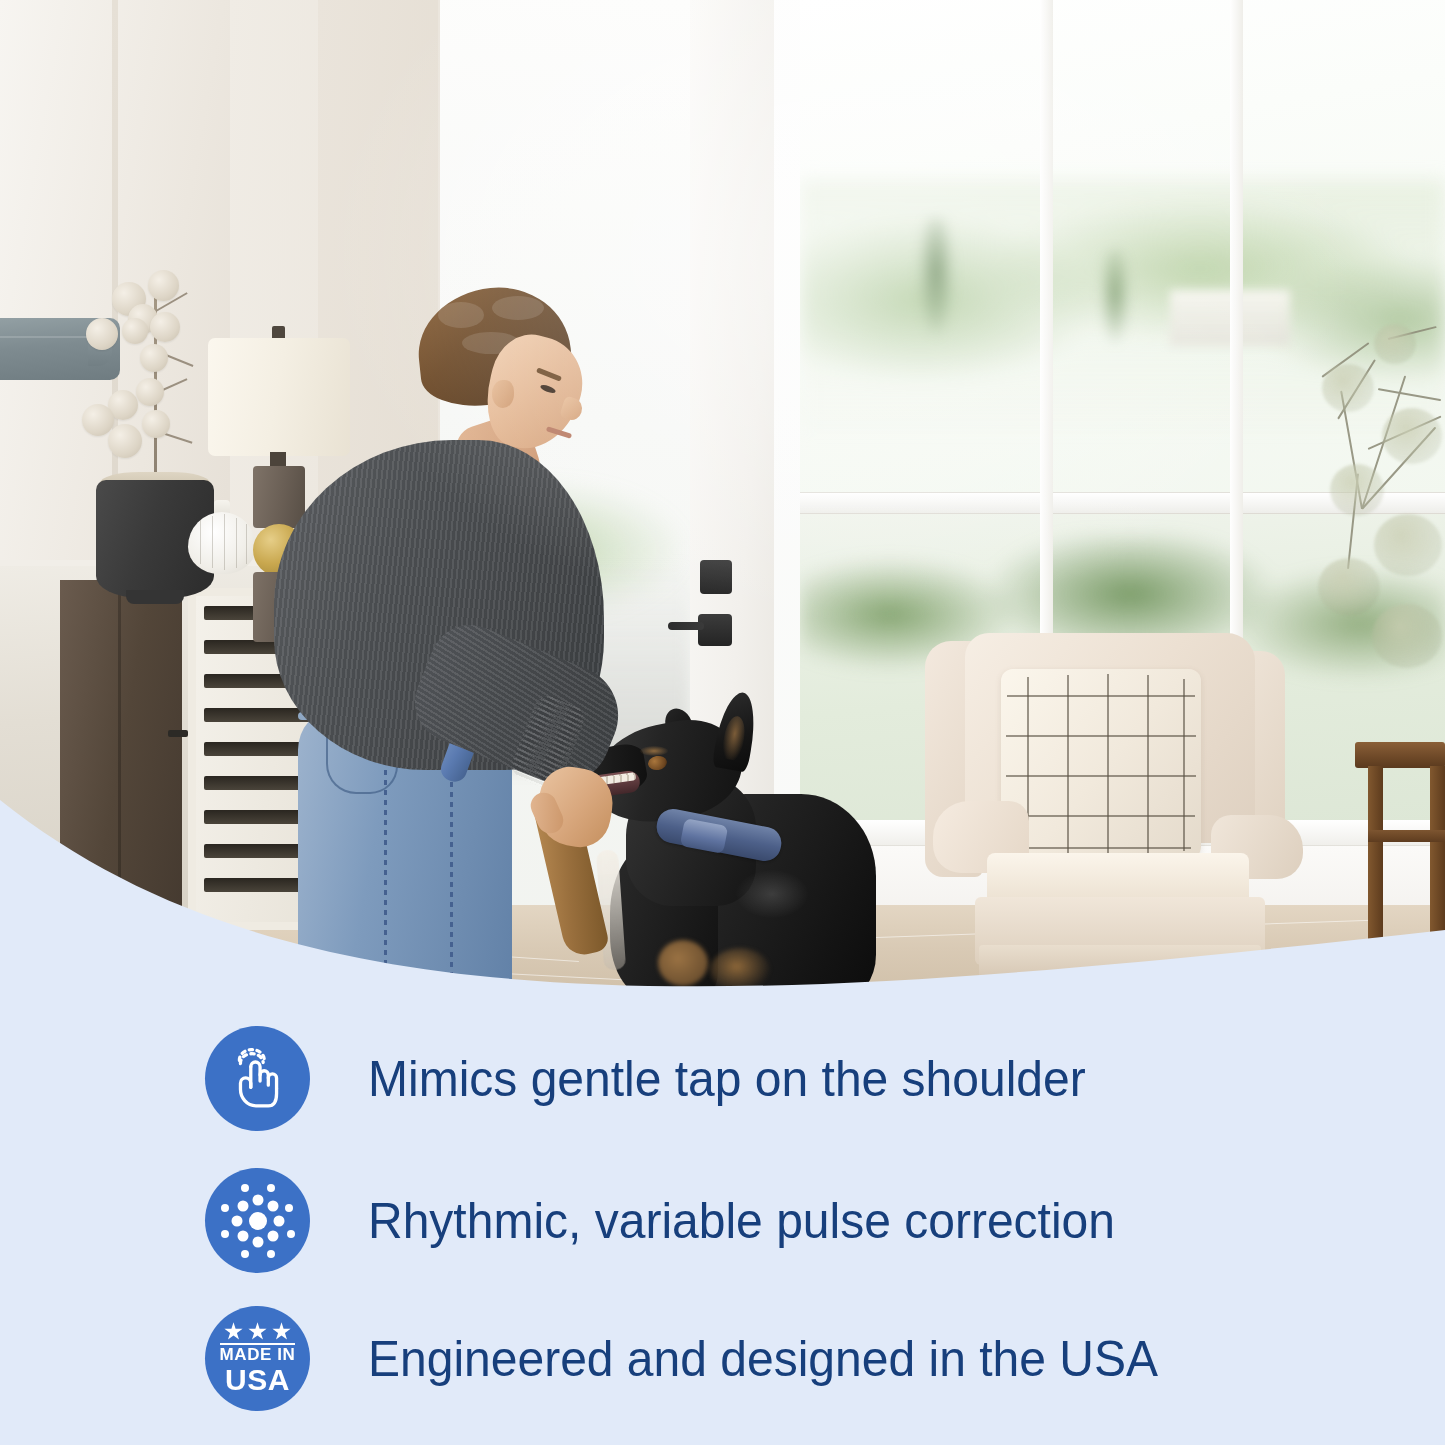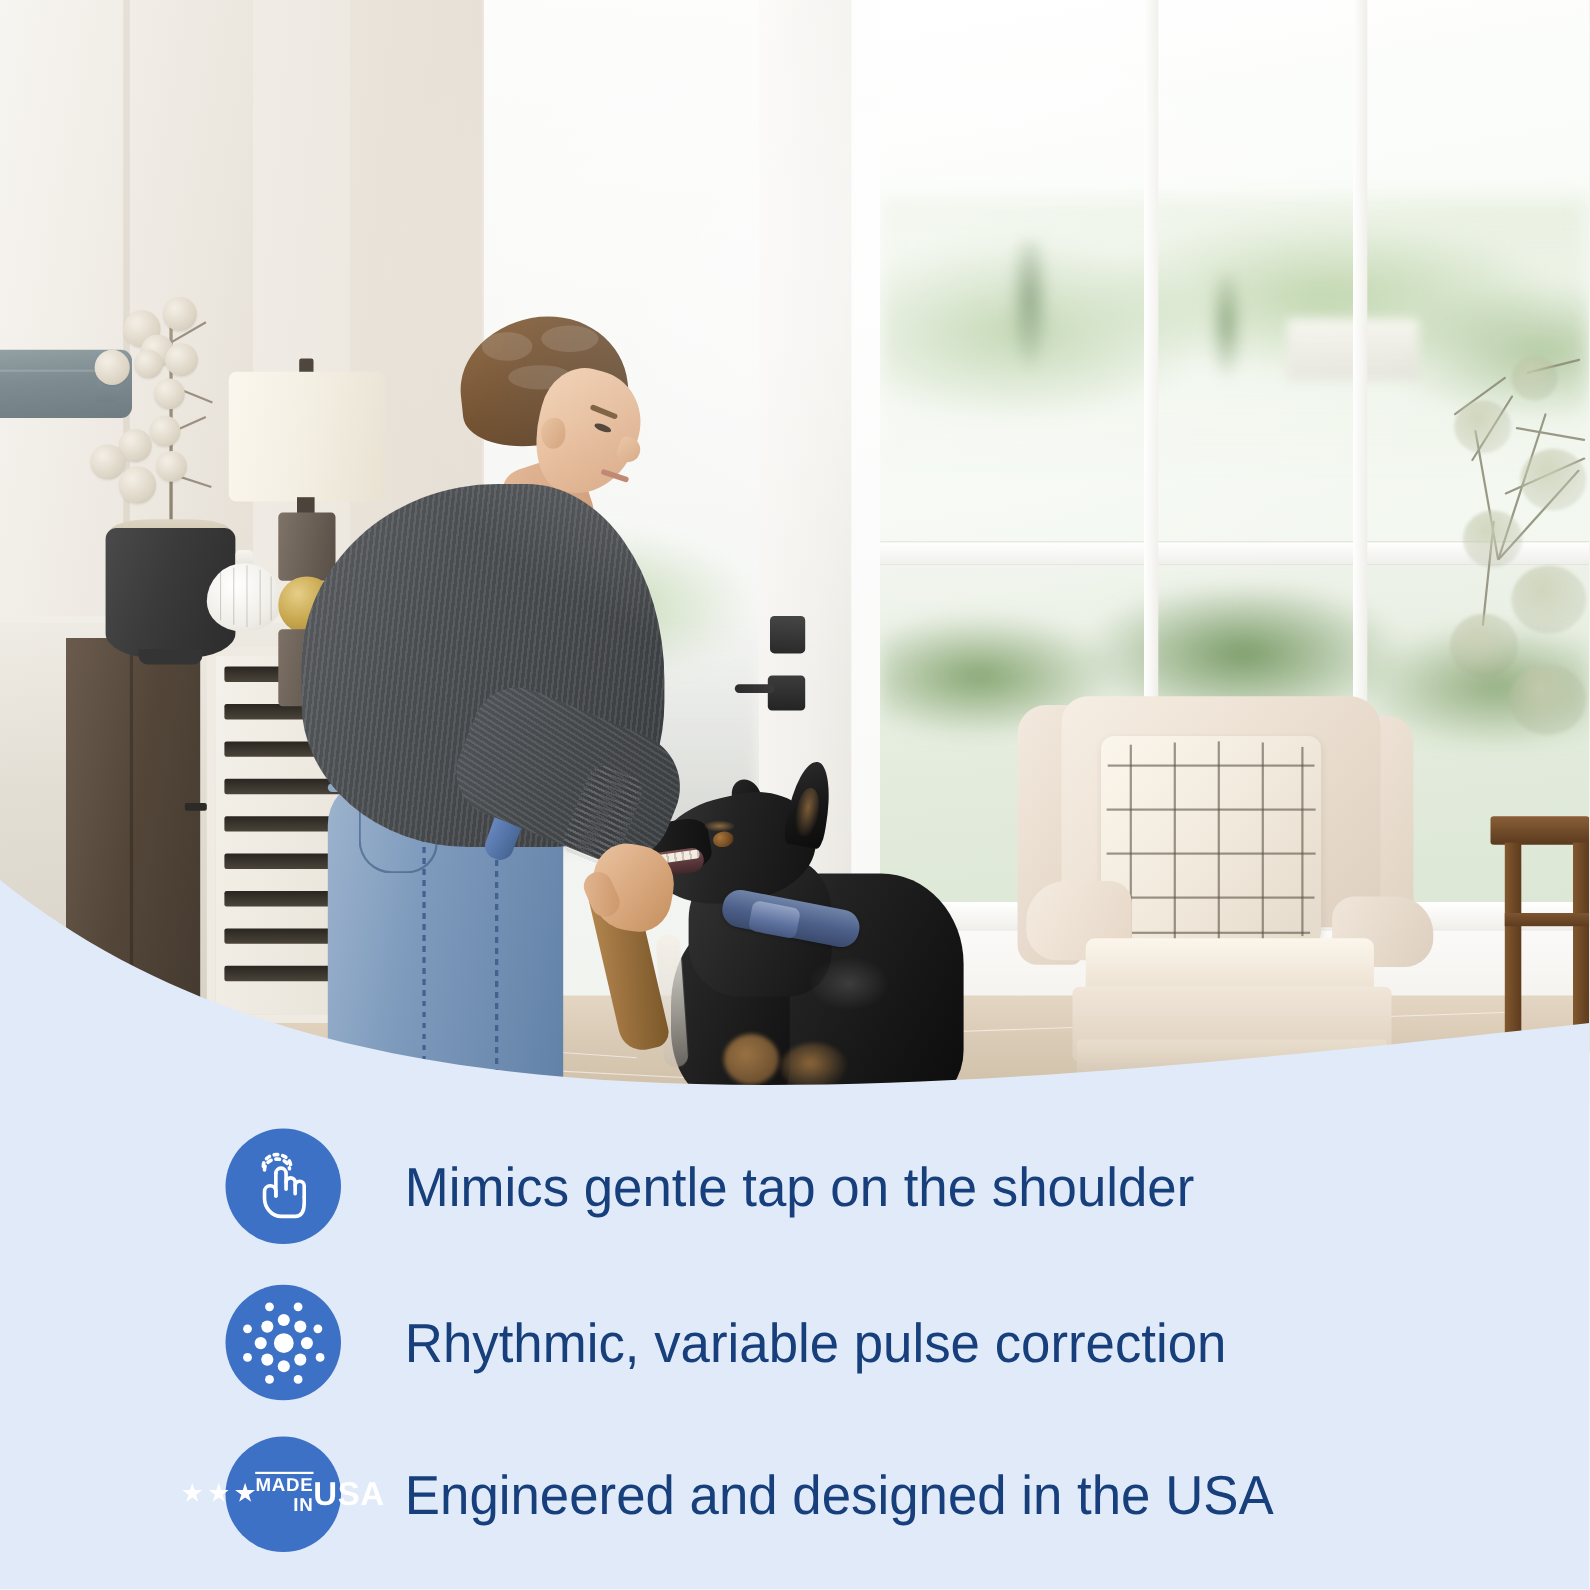--- a/index.html
+++ b/index.html
@@ -710,21 +710,21 @@
   
   .icn-pulse{ position:relative; width:78px; height:78px; }
   .icn-pulse span{
     position:absolute; background:#ffffff; border-radius:50%;
     transform:translate(-50%,-50%);
   }
 
   
   .icn-usa{
     position:relative; width:84px; height:74px;
-    display:flex; flex-direction:row; align-items:center; justify-content:center;text-align:right;
+    display:flex; flex-direction:column; align-items:center; justify-content:center;
   }
   .usa-stars{
     display:flex; gap:5px; margin-bottom:2px;
   }
   .usa-star{
     width:19px; height:19px;
     background:#fff;
     clip-path:polygon(50% 0%,61% 35%,98% 35%,68% 57%,79% 91%,50% 70%,21% 91%,32% 57%,2% 35%,39% 35%);
   }
   .usa-made{

